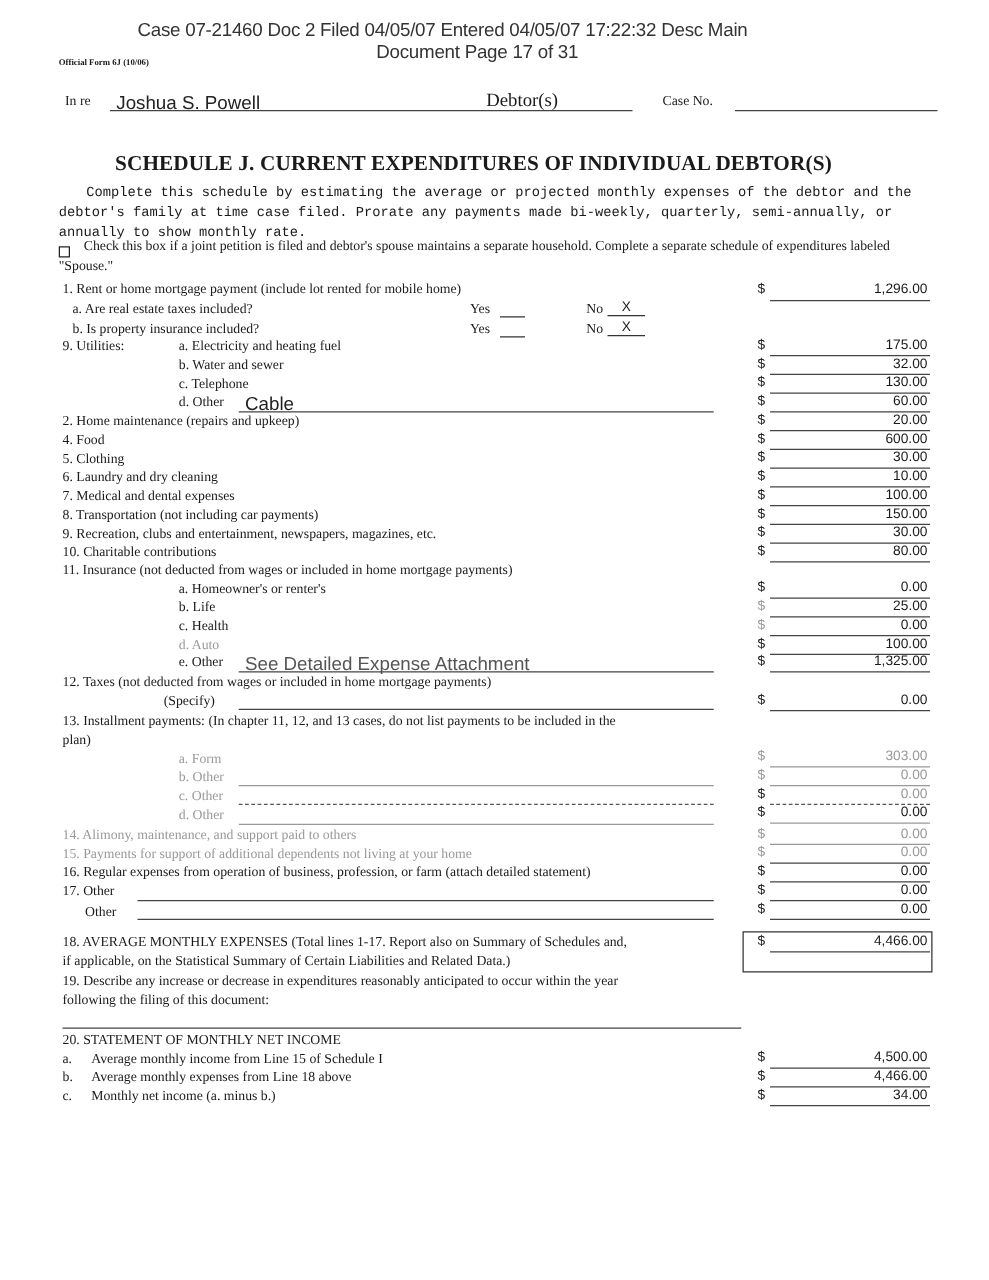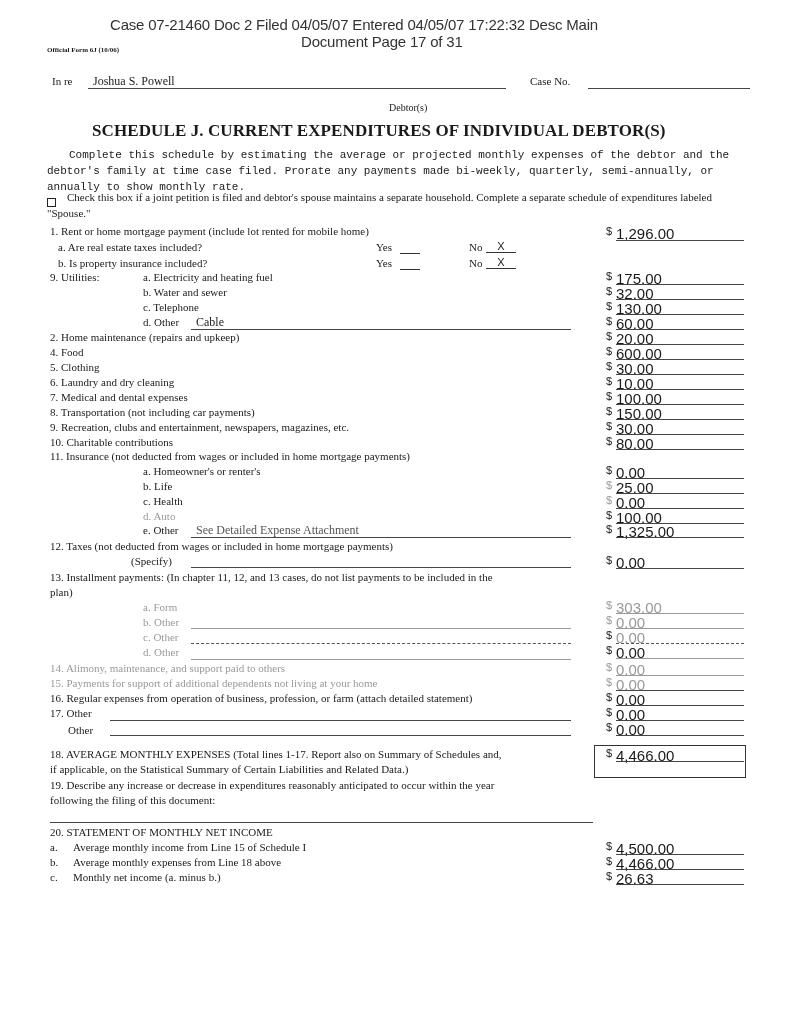--- a/index.html
+++ b/index.html
@@ -3,43 +3,43 @@
   <meta charset="utf-8">
   <style>
     html, body { margin: 0; padding: 0; background: #ffffff; }
     body { width: 791px; height: 1024px; position: relative; overflow: hidden;
            font-family: "Liberation Serif", "DejaVu Serif", serif; color: #1a1a1a; }
     .abs { position: absolute; white-space: nowrap; }
     .stamp { font-family: "Liberation Sans", "DejaVu Sans", sans-serif; font-size: 15px; color: #333; letter-spacing: -0.2px; }
     .serif { font-family: "Liberation Serif", "DejaVu Serif", serif; font-size: 11px; }
     .sans { font-family: "Liberation Sans", "DejaVu Sans", sans-serif; }
     .formid { font-size: 7px; font-weight: bold; }
-    .fill { font-family: Liberation Serif, serif; font-size: 12px; color: #222; }
+    .fill { font-family: Liberation Sans, sans-serif; font-size: 15px; color: #222; }
     .line { position: absolute; height: 0; border-top: 1px solid #444; }
     .faint { color: #999; }
     .faint-line { border-top-color: #999; }
     .title { font-size: 17px; font-weight: bold; letter-spacing: 0.1px; }
     .para { font-size: 11px; line-height: 16px; white-space: normal; }
     .dollar { font-family: "Liberation Sans", "DejaVu Sans", sans-serif; font-size: 11px; }
-    .amt { font-family: "Liberation Sans", "DejaVu Sans", sans-serif; font-size: 15px; text-align: left; width: 126px; }
+    .amt { font-family: "Liberation Sans", "DejaVu Sans", sans-serif; font-size: 11px; text-align: right; width: 126px; }
     .checkbox { display: inline-block; width: 7px; height: 7px; border: 1px solid #222; }
     .box18 { position: absolute; border: 1px solid #333; }
     .dashed { border-top: 1px dashed #555; }
   </style>
 </head>
 <body>
 
 <div class="abs stamp" style="left:110px; top:16px;">Case 07-21460    Doc 2    Filed 04/05/07    Entered 04/05/07 17:22:32    Desc Main</div>
 <div class="abs stamp" style="left:301px; top:33px;">Document      Page 17 of 31</div>
 <div class="abs serif formid" style="left:47px; top:46px;">Official Form 6J (10/06)</div>
 
 <div class="abs serif" style="left:52px; top:75px;">In re</div>
 <div class="abs fill" style="left:93px; top:74px;">Joshua S. Powell</div>
 <div class="line" style="left:88px; top:88px; width:418px;"></div>
-<div class="abs serif" style="left:389px; top:102px; font-size:10px;">Debtor(s)</div>
+<div class="abs serif" style="left:389px; top:73px; font-size:15px;">Debtor(s)</div>
 <div class="abs serif" style="left:530px; top:75px;">Case No.</div>
 <div class="abs fill" style="left:590px; top:74px; width:160px;"></div>
 <div class="line" style="left:588px; top:88px; width:162px;"></div>
 
 <div class="abs title" style="left:92px; top:121px;">SCHEDULE J. CURRENT EXPENDITURES OF INDIVIDUAL DEBTOR(S)</div>
 
 <div class="abs para" style="left:47px; top:147px; width:700px; text-indent:22px;font-family:Liberation Mono, monospace;">Complete this schedule by estimating the average or projected monthly expenses of the debtor and the debtor's family at time case filed.  Prorate any payments made bi-weekly, quarterly, semi-annually, or annually to show monthly rate.</div>
 
 <div class="abs" style="left:47px; top:193px;"><span class="checkbox"></span></div>
 <div class="abs para" style="left:47px; top:189px; width:700px; text-indent:20px;">Check this box if a joint petition is filed and debtor's spouse maintains a separate household.  Complete a separate schedule of expenditures labeled "Spouse."</div>
@@ -241,14 +241,14 @@
 
 <div class="abs serif" style="left:50px; top:856px;">b.</div>
 <div class="abs serif" style="left:73px; top:856px;">Average monthly expenses from Line 18 above</div>
 <div class="abs dollar" style="left:606px; top:855px;">$</div>
 <div class="abs amt" style="left:616px; top:855px;">4,466.00</div>
 <div class="line" style="left:616px; top:869px; width:128px;"></div>
 
 <div class="abs serif" style="left:50px; top:871px;">c.</div>
 <div class="abs serif" style="left:73px; top:871px;">Monthly net income (a. minus b.)</div>
 <div class="abs dollar" style="left:606px; top:870px;">$</div>
-<div class="abs amt" style="left:616px; top:870px;">26.63</div>
+<div class="abs amt" style="left:616px; top:870px;">34.00</div>
 <div class="line" style="left:616px; top:884px; width:128px;"></div>
 
 </body></html>

